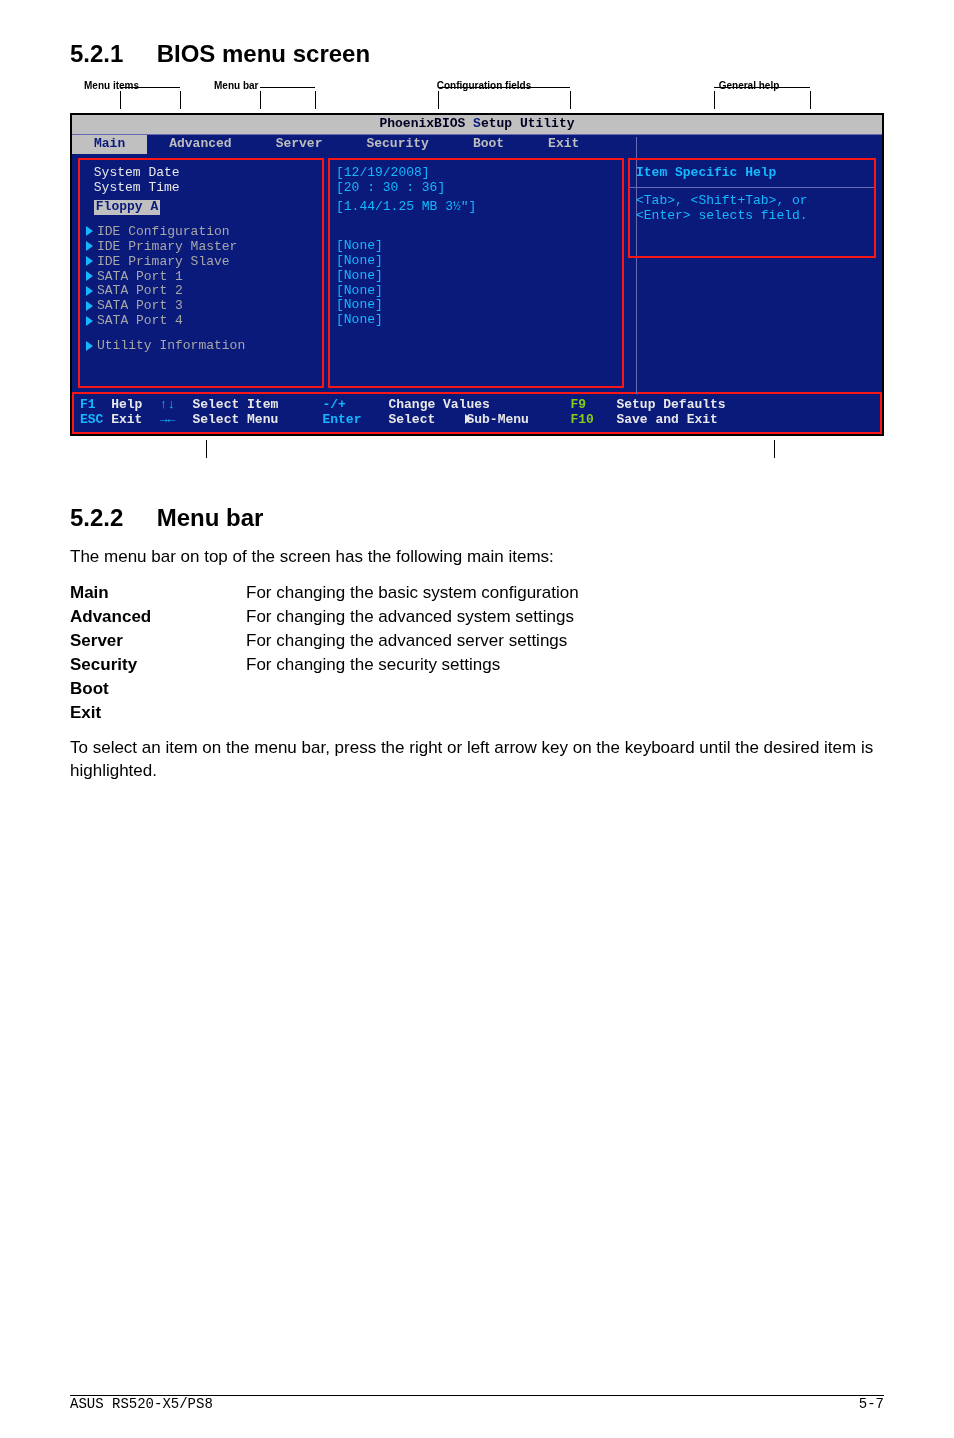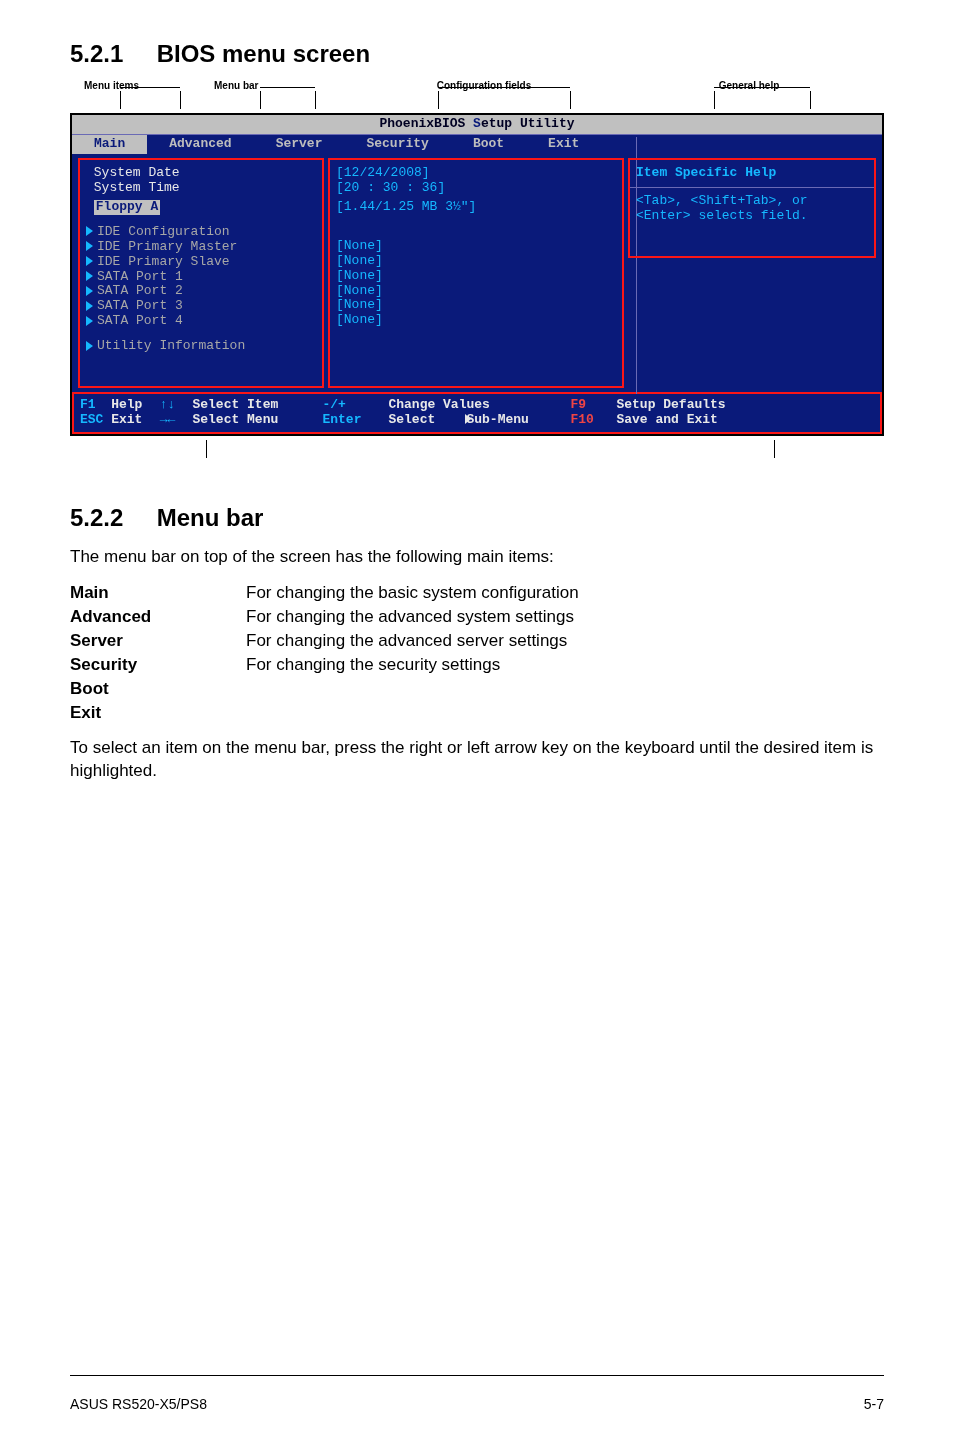--- a/index.html
+++ b/index.html
@@ -118,21 +118,21 @@
     font-weight:bold;
     color:#e8e8e8;
     display:flex;
     gap:0;
   }
   .bios .legend .lc1{flex:0 0 96px;}
   .bios .legend .lc2{flex:0 0 56px;color:#15b8ff;}
   .bios .legend .lc3{flex:0 0 130px;}
   .bios .legend .lc4{flex:0 0 66px;color:#15b8ff;}
   .bios .legend .lc5{flex:0 0 182px;}
-  .bios .legend .lc6{flex:0 0 46px;color:#ef4444;}
+  .bios .legend .lc6{flex:0 0 46px;color:#84cc16;}
   .bios .legend .lc7{flex:1;}
   .bios .legend .submenu-tri{
     display:inline-block;width:0;height:0;
     border-top:5px solid transparent;
     border-bottom:5px solid transparent;
     border-left:6px solid #e8e8e8;
     margin:0 2px;vertical-align:middle;
   }
   .bios .col-left .tri{
     display:inline-block;width:0;height:0;
@@ -161,24 +161,25 @@
   .deflist .drow{display:flex;margin:4px 0;}
   .deflist .dt{flex:0 0 176px;font-weight:bold;}
   .deflist .dd{flex:1;}
 
   .footer{
     position:absolute;
     bottom:26px;
     left:70px;
     right:70px;
     border-top:1px solid #000;
-    padding-top:20px;
+    padding-top:0;
     font-size:14px;
     display:flex;
     justify-content:space-between;
+    font-family:Liberation Mono, monospace;
   }
 </style>
 </head>
 <body>
 <div class="page">
 
 <h2 class="section">
   <span class="num">5.2.1</span>
   <span>BIOS menu screen</span>
 </h2>
@@ -235,21 +236,21 @@
         <div class="row"><span class="tri"></span><span>SATA Port 1</span></div>
         <div class="row"><span class="tri"></span><span>SATA Port 2</span></div>
         <div class="row"><span class="tri"></span><span>SATA Port 3</span></div>
         <div class="row"><span class="tri"></span><span>SATA Port 4</span></div>
         <div style="height:10px"></div>
         <div class="row"><span class="tri"></span><span>Utility Information</span></div>
       </div>
     </div>
 
     <div class="col-mid">
-      <div class="mrow">[12/24/2008]</div>
+      <div class="mrow">[12/19/2008]</div>
       <div class="mrow">[20 : 30 : 36]</div>
       <div style="height:4px"></div>
       <div class="mrow">[1.44/1.25 MB 3½"]</div>
       <div style="height:24px"></div>
       <div class="mrow">[None]</div>
       <div class="mrow">[None]</div>
       <div class="mrow">[None]</div>
       <div class="mrow">[None]</div>
       <div class="mrow">[None]</div>
       <div class="mrow">[None]</div>

